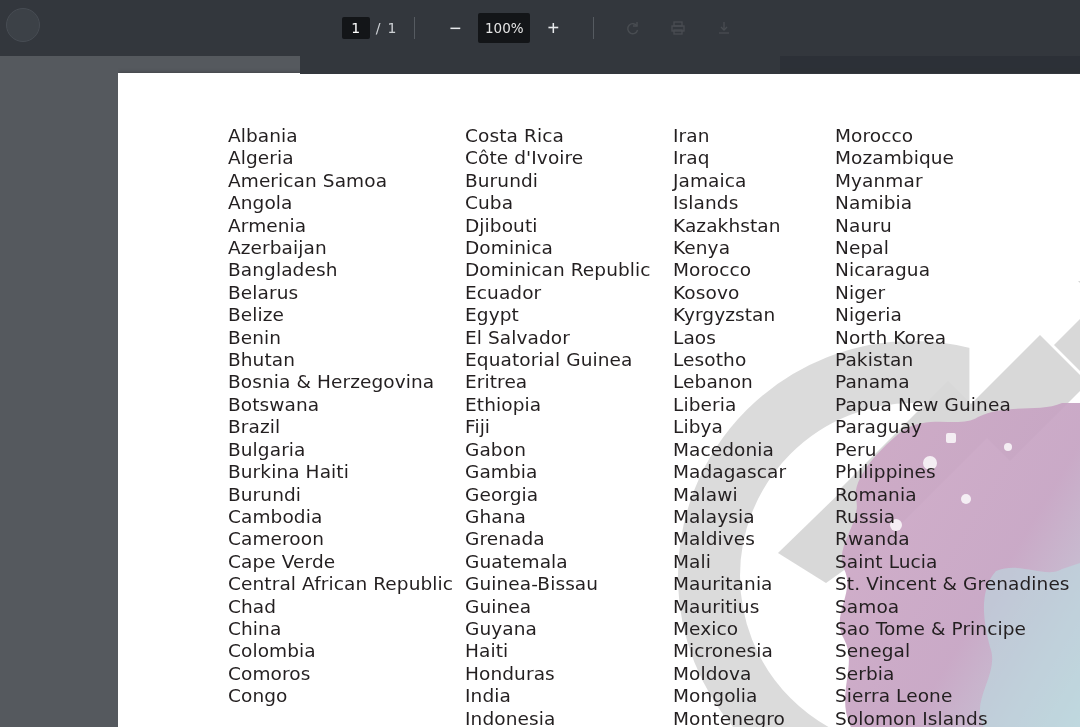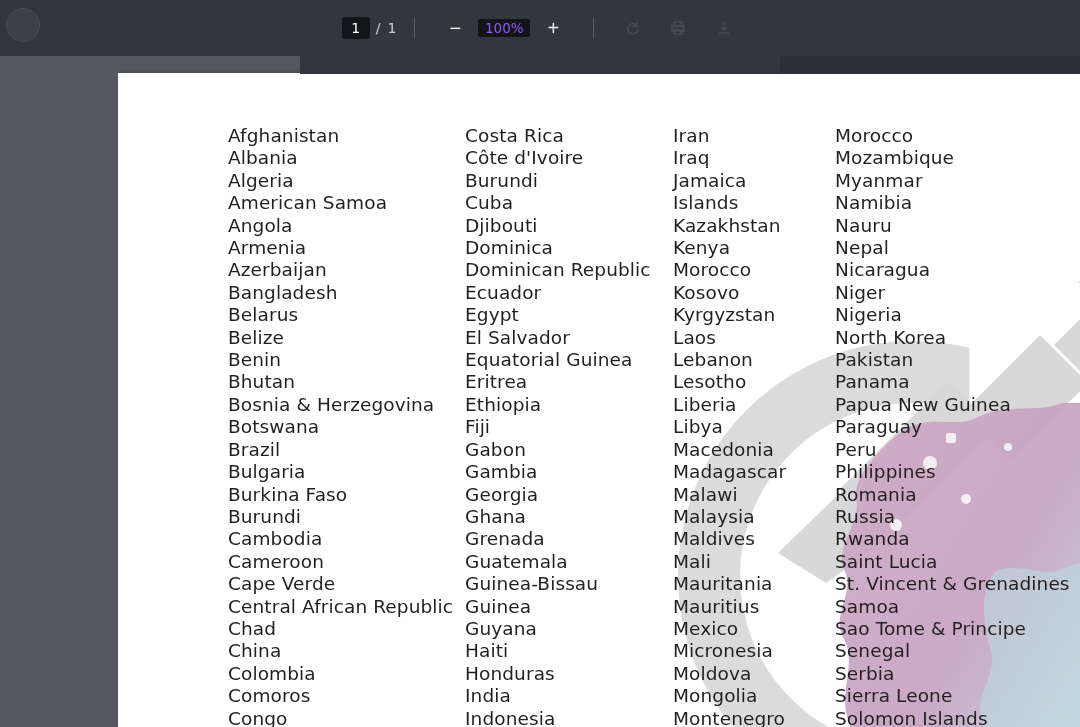--- a/index.html
+++ b/index.html
@@ -138,23 +138,23 @@
   }
 
   .icon-btn {
     width: 28px; height: 26px;
     display: flex; align-items: center; justify-content: center;
     background: transparent; border: none;
     color: #e8eaed;
     cursor: pointer;
   }
   #zoom-level {
-    min-width: 52px; height: 18px;
+    min-width: 52px; height: 30px;
     background: #131518;
-    color: #8b5cf6;
+    color: #e5e5e5;
     border-radius: 2px;
     display: flex; align-items: center; justify-content: center;
     font-size: 13.5px;
     margin: 0 9px;
   }
   #zoom-out-btn { margin-left: 8px; }
   #zoom-in-btn  { margin-right: 8px; }
 
   .ghost-icons {
     display: flex; align-items: center; gap: 18px;
@@ -201,37 +201,36 @@
           <circle cx="156" cy="96" r="5"></circle>
         <circle cx="86" cy="122" r="6"></circle>
           <circle cx="198" cy="44" r="4"></circle>
         <rect x="136" y="30" width="10" height="10" rx="2"></rect>
       </g>
     </svg>
 
     <div id="columns">
 
       <div class="col">
-        <div class="country">Afghanistan</div>
         <div class="country">Albania</div>
         <div class="country">Algeria</div>
         <div class="country">American Samoa</div>
         <div class="country">Angola</div>
         <div class="country">Armenia</div>
         <div class="country">Azerbaijan</div>
         <div class="country">Bangladesh</div>
         <div class="country">Belarus</div>
         <div class="country">Belize</div>
         <div class="country">Benin</div>
         <div class="country">Bhutan</div>
         <div class="country">Bosnia &amp; Herzegovina</div>
         <div class="country">Botswana</div>
         <div class="country">Brazil</div>
         <div class="country">Bulgaria</div>
-        <div class="country">Burkina Faso</div>
+        <div class="country">Burkina Haiti</div>
         <div class="country">Burundi</div>
         <div class="country">Cambodia</div>
         <div class="country">Cameroon</div>
         <div class="country">Cape Verde</div>
         <div class="country">Central African Republic</div>
         <div class="country">Chad</div>
         <div class="country"><span class="hl">China</span></div>
         <div class="country">Colombia</div>
         <div class="country">Comoros</div>
         <div class="country">Congo</div>
@@ -271,22 +270,22 @@
         <div class="country">Iran</div>
         <div class="country">Iraq</div>
         <div class="country">Jamaica</div>
         <div class="country">Islands</div>
         <div class="country">Kazakhstan</div>
         <div class="country">Kenya</div>
         <div class="country">Morocco</div>
         <div class="country">Kosovo</div>
         <div class="country">Kyrgyzstan</div>
         <div class="country">Laos</div>
+        <div class="country">Lesotho</div>
         <div class="country">Lebanon</div>
-        <div class="country">Lesotho</div>
         <div class="country">Liberia</div>
         <div class="country">Libya</div>
         <div class="country">Macedonia</div>
         <div class="country">Madagascar</div>
         <div class="country">Malawi</div>
         <div class="country">Malaysia</div>
         <div class="country">Maldives</div>
         <div class="country">Mali</div>
         <div class="country">Mauritania</div>
         <div class="country">Mauritius</div>

